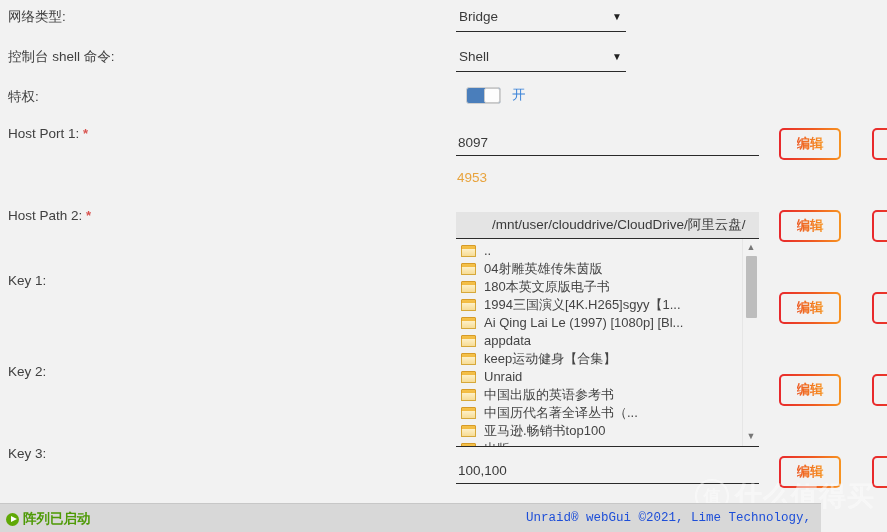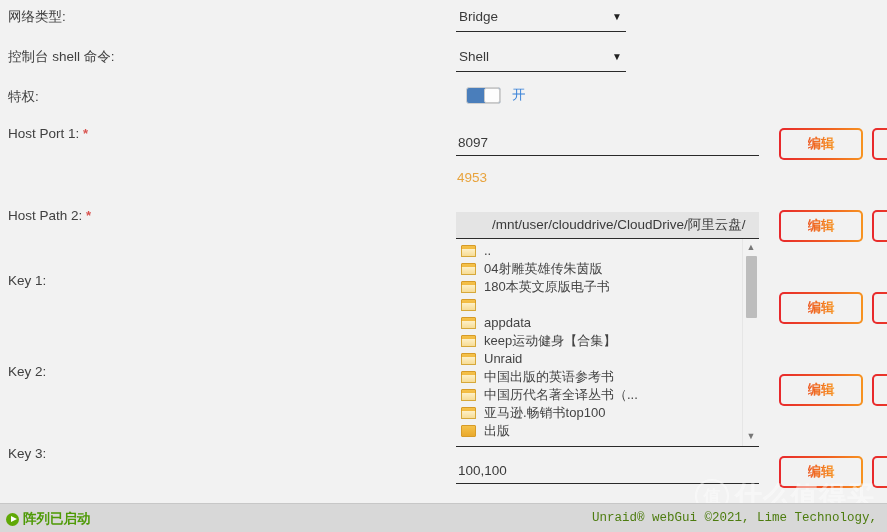--- a/index.html
+++ b/index.html
@@ -207,21 +207,21 @@
     top: 17px;
     width: 11px;
     height: 62px;
     background: #bdbdbd;
     border-radius: 1px;
   }
 
   
   .edit-btn {
     position: absolute;
-    width: 84px;
+    width: 62px;
     height: 32px;
     border-radius: 5px;
     background: #f2f2f2;
     box-sizing: border-box;
     border: 2px solid transparent;
     background-image: linear-gradient(#f2f2f2, #f2f2f2),
                       linear-gradient(90deg, #e8282c 0%, #ef5a22 55%, #f79421 100%);
     background-origin: border-box;
     background-clip: padding-box, border-box;
     display: flex;
@@ -241,24 +241,25 @@
   .edit-btn.cut {
     left: 872px;
     width: 84px;
   }
 
   
   .footer {
     position: absolute;
     left: 0;
     bottom: 0;
-    width: 887px;
+    width: 805px;
     height: 28px;
     background: #d8d8d8;
     border-top: 1px solid #c7c7c7;
+    padding-left: 16px;
   }
   .array-status {
     position: absolute;
     left: 6px;
     top: 6px;
     display: flex;
     align-items: center;
     font-size: 13.5px;
     color: #4e9a06;
     font-weight: bold;
@@ -280,21 +281,21 @@
     border-left: 6px solid #fff;
     border-top: 3.5px solid transparent;
     border-bottom: 3.5px solid transparent;
   }
   .copyright {
     position: absolute;
     right: 10px;
     top: 7px;
     font-family: "Liberation Mono", "DejaVu Sans Mono", monospace;
     font-size: 12.5px;
-    color: #4d7c0f;
+    color: #1d4ed8;
     white-space: nowrap;
   }
 
   
   .watermark {
     position: absolute;
     right: 12px;
     bottom: 18px;
     display: flex;
     align-items: center;
@@ -394,20 +395,28 @@
           <span class="back"></span>
           <span class="front"></span>
         </span>
       <span class="fname">180本英文原版电子书</span>
     </div>
     <div class="fl-row">
       <span class="folder-ico">
           <span class="back"></span>
           <span class="front"></span>
         </span>
+      <span class="fname">1994三国演义[4K.H265]sgyy【1...</span>
+    </div>
+    <div class="fl-row">
+      <span class="folder-ico">
+          <span class="back"></span>
+          <span class="front"></span>
+        </span>
+      <span class="fname">Ai Qing Lai Le (1997) [1080p] [Bl...</span>
     </div>
     <div class="fl-row">
       <span class="folder-ico">
           <span class="back"></span>
           <span class="front"></span>
         </span>
       <span class="fname">appdata</span>
     </div>
     <div class="fl-row">
       <span class="folder-ico">

